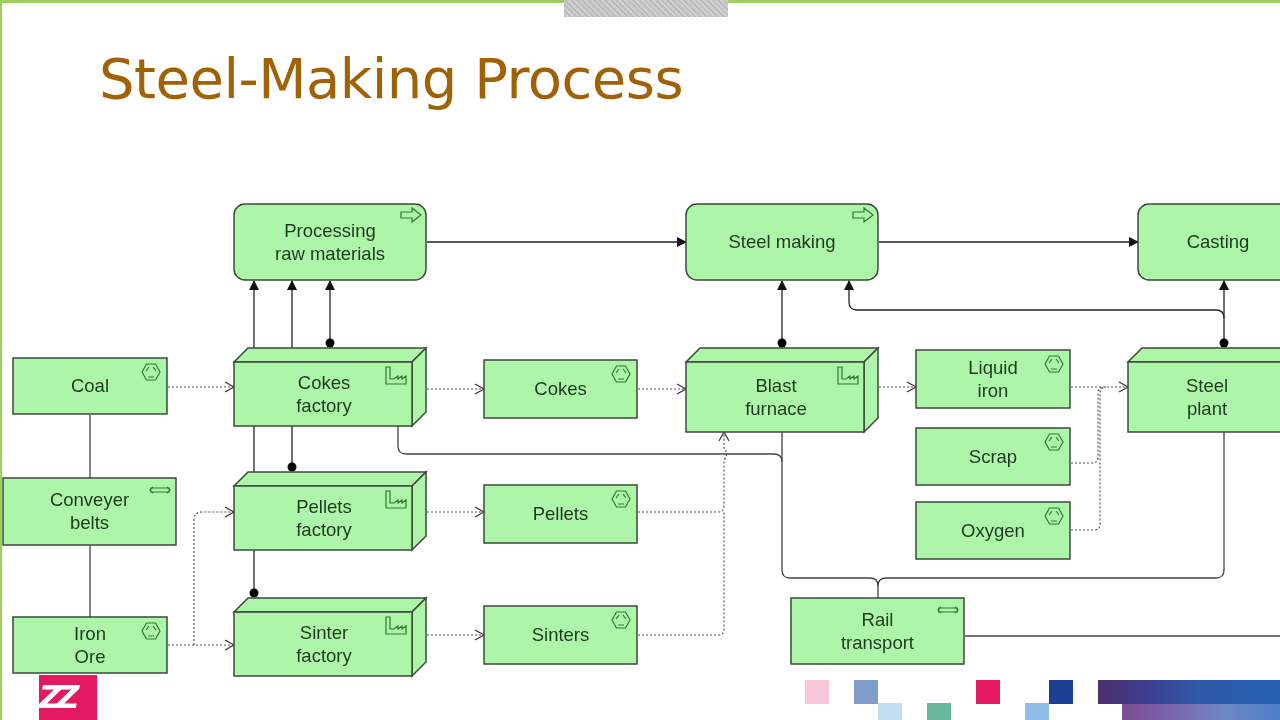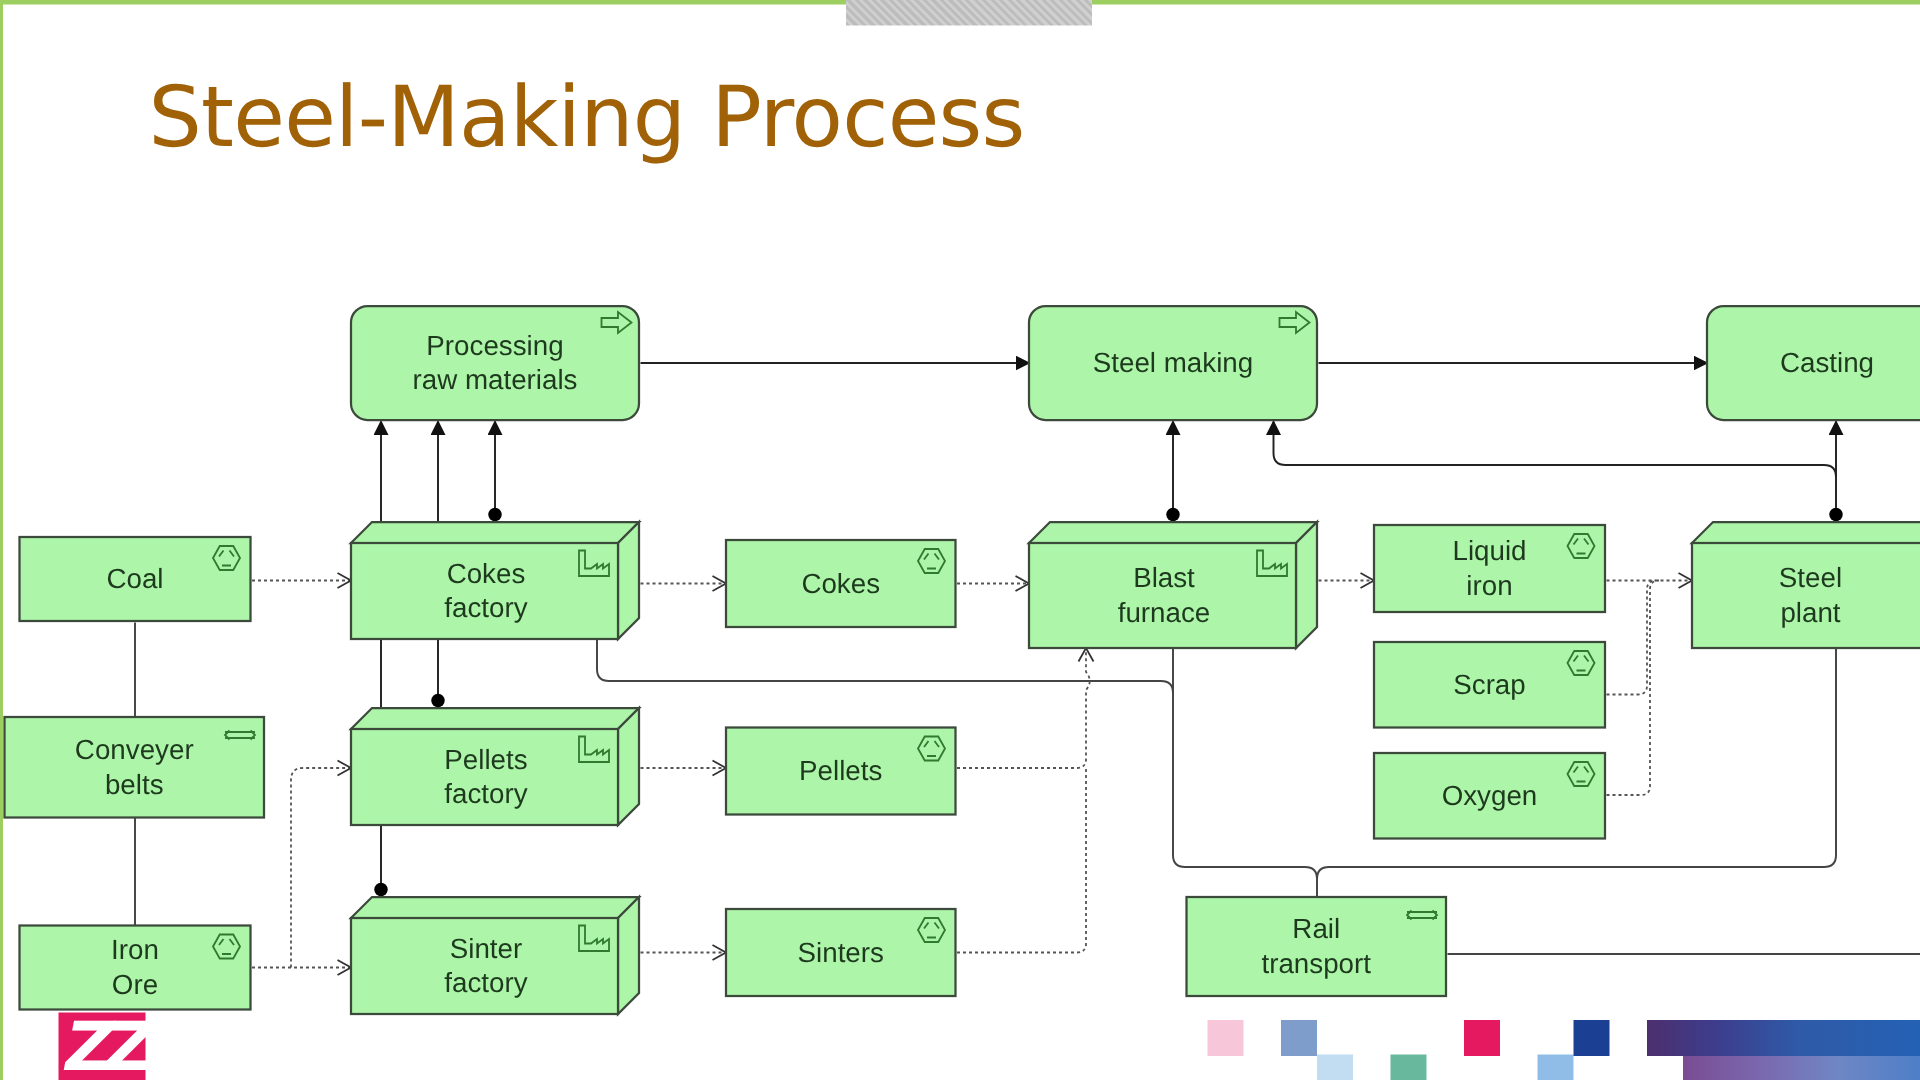--- a/index.html
+++ b/index.html
@@ -19,21 +19,21 @@
     font-size: 56px; color: #a16207; letter-spacing: -0.5px; white-space: nowrap;
   }
   svg.diagram { position: absolute; left: 0; top: 0; }
   .node-label {
     font-family: "Liberation Sans", sans-serif; font-size: 18.5px; fill: #1e3a1e;
   }
   .footer-square { position: absolute; }
   .logo {
     position: absolute; left: 39px; top: 675px; width: 58px; height: 45px;
     background: #e5195f; color: #fff; font-family: "DejaVu Sans", sans-serif;
-    font-weight: bold; font-size: 45px; line-height: 45px; text-align: right;
+    font-weight: bold; font-size: 32px; line-height: 45px; text-align: left;
     letter-spacing: -6px; font-style: italic;
   }
   .page-number {
     position: absolute; left: 1266px; top: 698px; color: #dbe6f5;
     font-size: 11px; font-weight: bold; font-family: "Liberation Sans", sans-serif; padding-left: 32px;
   }
 </style>
 </head>
 <body>
 

